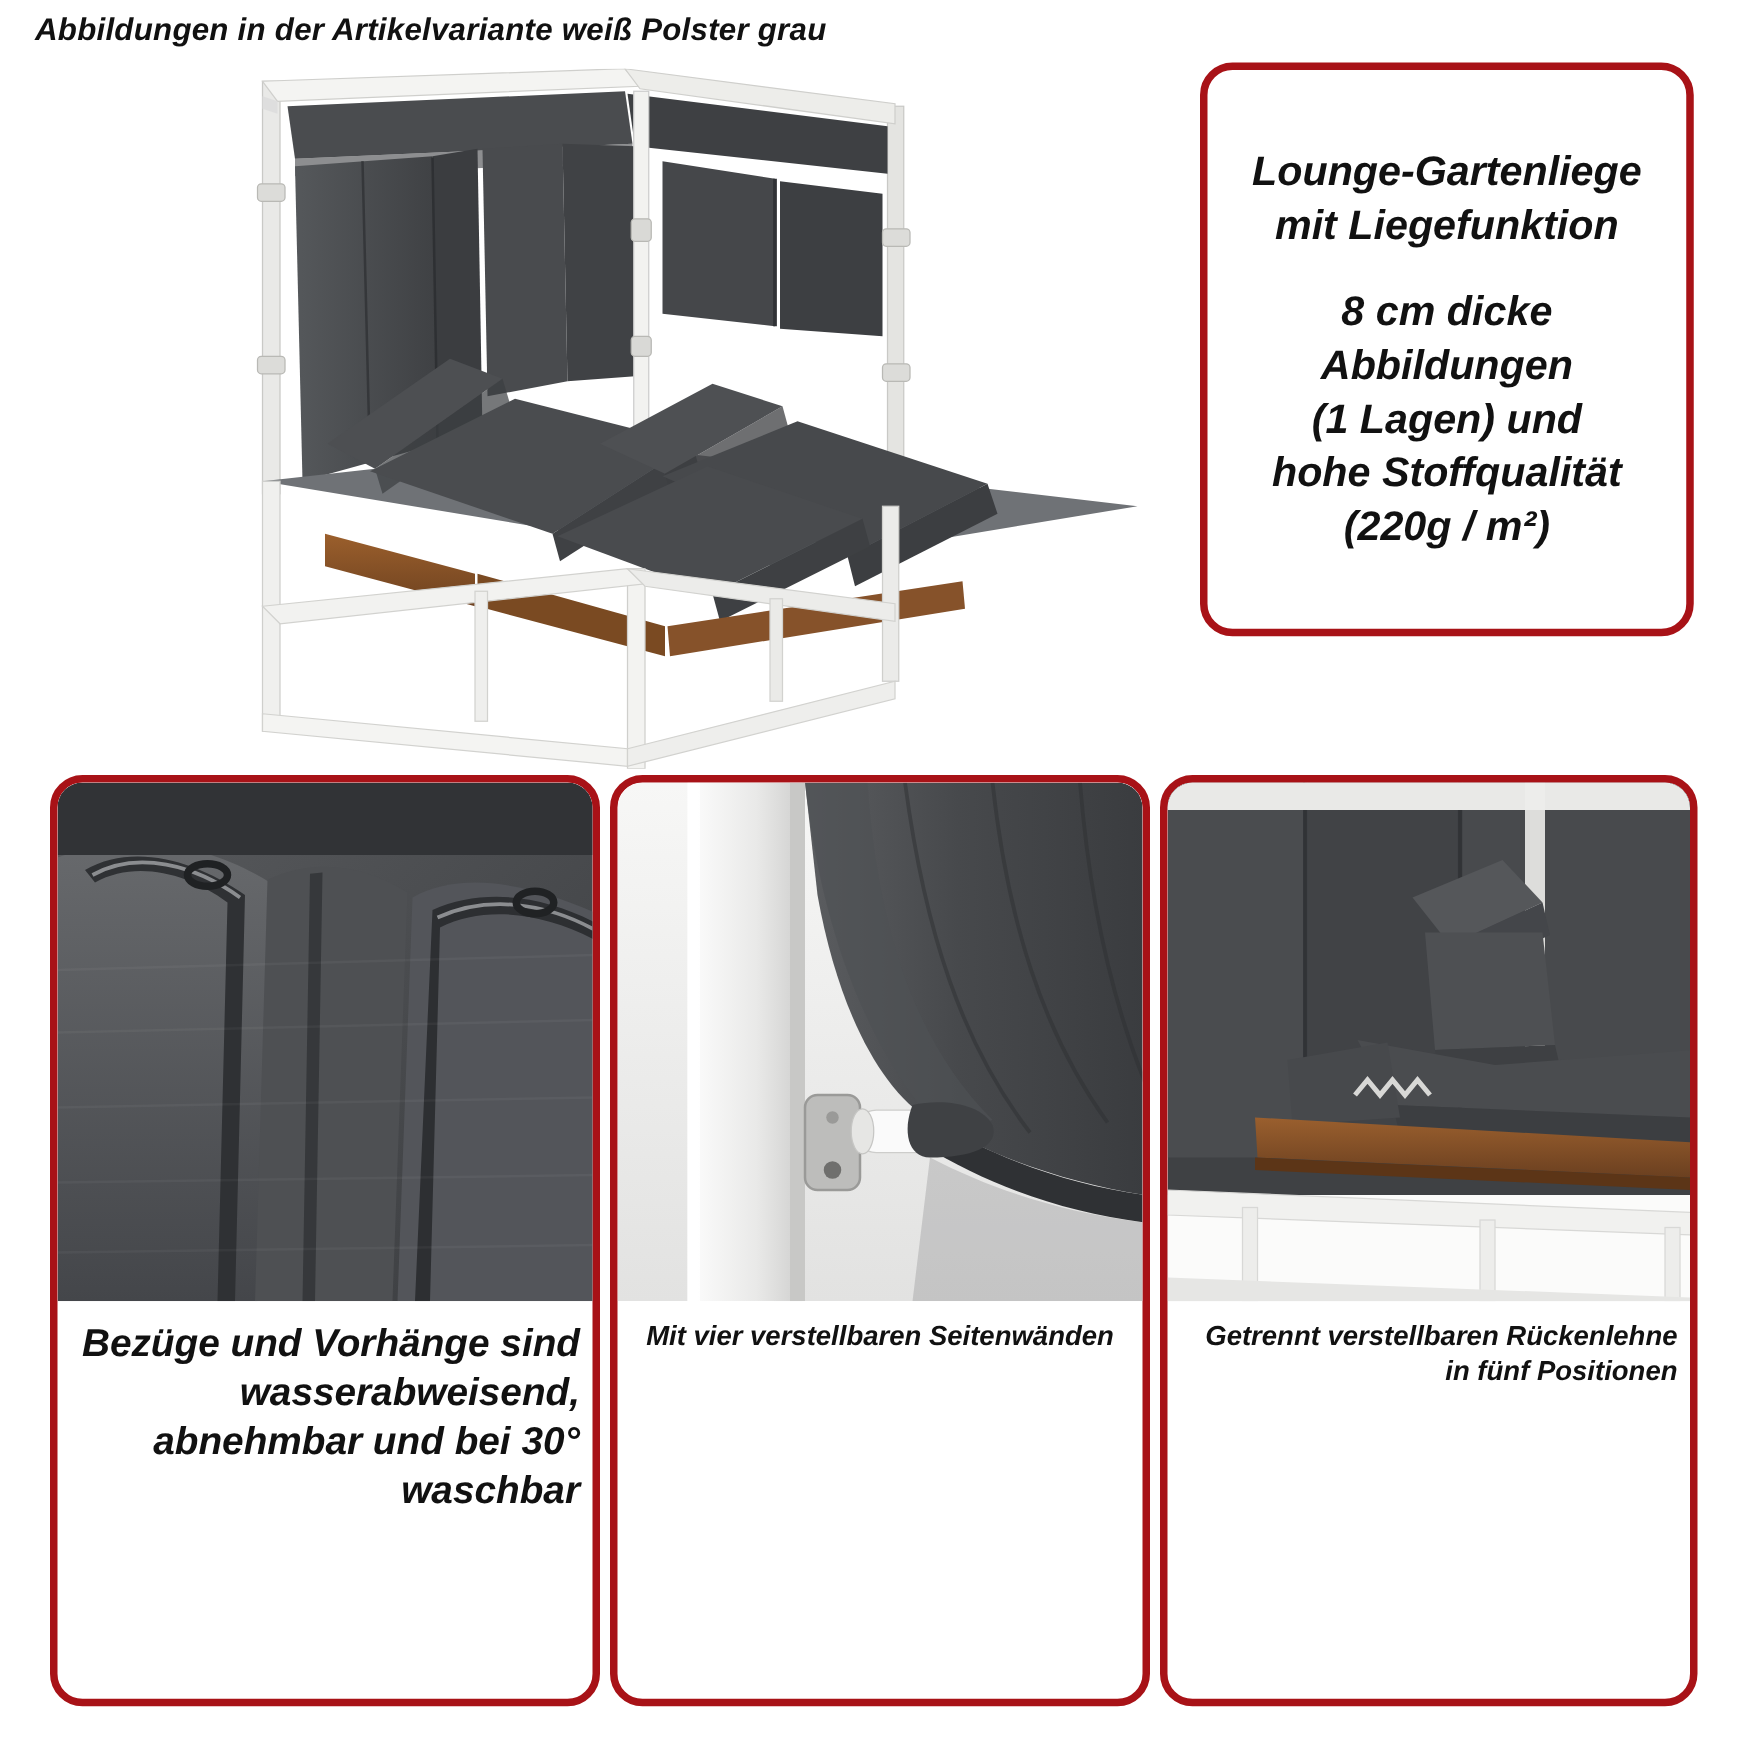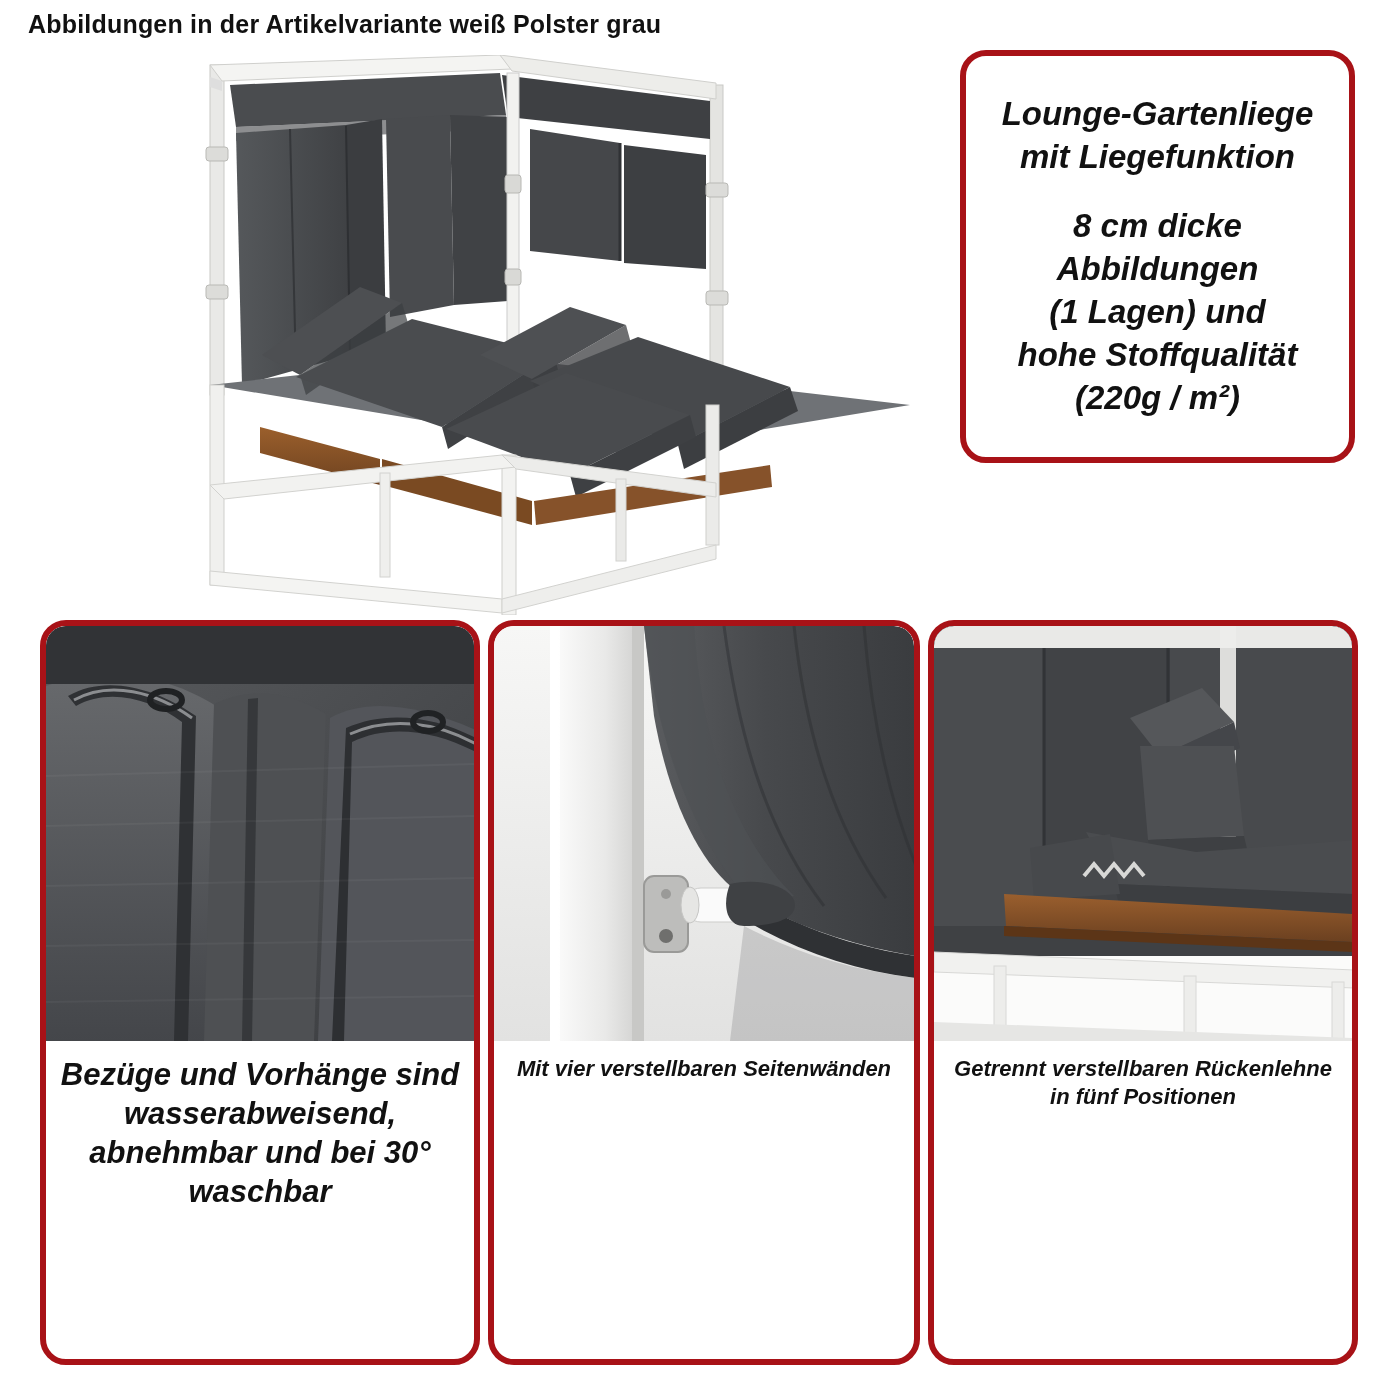--- a/index.html
+++ b/index.html
@@ -8,32 +8,32 @@
     background:#ffffff;
     font-family:"Liberation Sans", sans-serif;
     overflow:hidden;
     position:relative;
   }
   .page{position:relative;width:1400px;height:1400px;}
 
   
   .top-caption{
     position:absolute;left:28px;top:10px;
-    font-size:25px;font-weight:bold;
+    font-size:25px;font-weight:bold;font-style:italic;
     color:#111;letter-spacing:.2px;
   }
 
   
   .hero{
     position:absolute;left:150px;top:55px;width:790px;height:560px;
   }
 
   
   .info-card{
-    position:absolute;left:960px;top:50px;width:395px;height:413px;
+    position:absolute;left:960px;top:50px;width:395px;height:459px;
     border:6px solid #a81217;border-radius:26px;background:#fff;
     box-sizing:border-box;
     display:flex;align-items:center;justify-content:center;
     padding:18px 16px;
   }
   .info-card .txt{
     text-align:center;font-style:italic;font-weight:bold;
     font-size:33px;line-height:1.30;color:#111;
   }
   .info-card .gap{display:block;height:26px;}
@@ -51,21 +51,21 @@
   .card .photo{
     position:relative;width:100%;height:415px;overflow:hidden;
     border-radius:20px 20px 0 0;
   }
   .card .cap{
     position:absolute;left:0;right:0;bottom:0;top:415px;
     display:flex;align-items:flex-start;justify-content:center;
     padding:14px 10px 0 10px;box-sizing:border-box;
   }
   .card .cap span{
-    text-align:center;font-style:italic;font-weight:bold;
+    text-align:right;font-style:italic;font-weight:bold;
     font-size:31px;line-height:1.26;color:#111;
   }
   .card.c2 .cap span,.card.c3 .cap span{font-size:22px;}
 
   
   svg{display:block;}
 </style>
 </head>
 <body>
 

